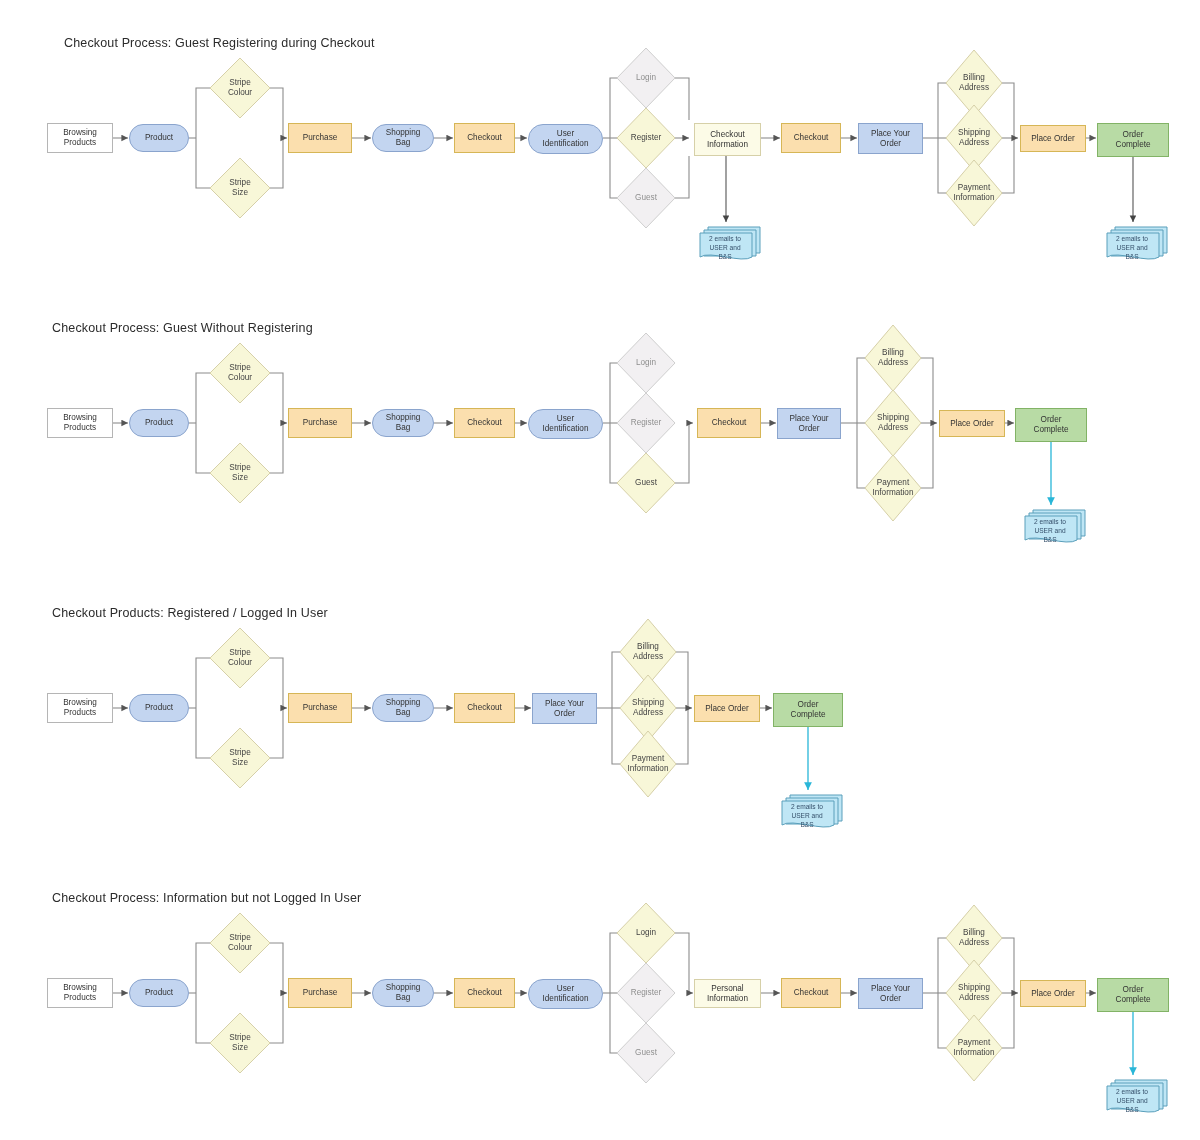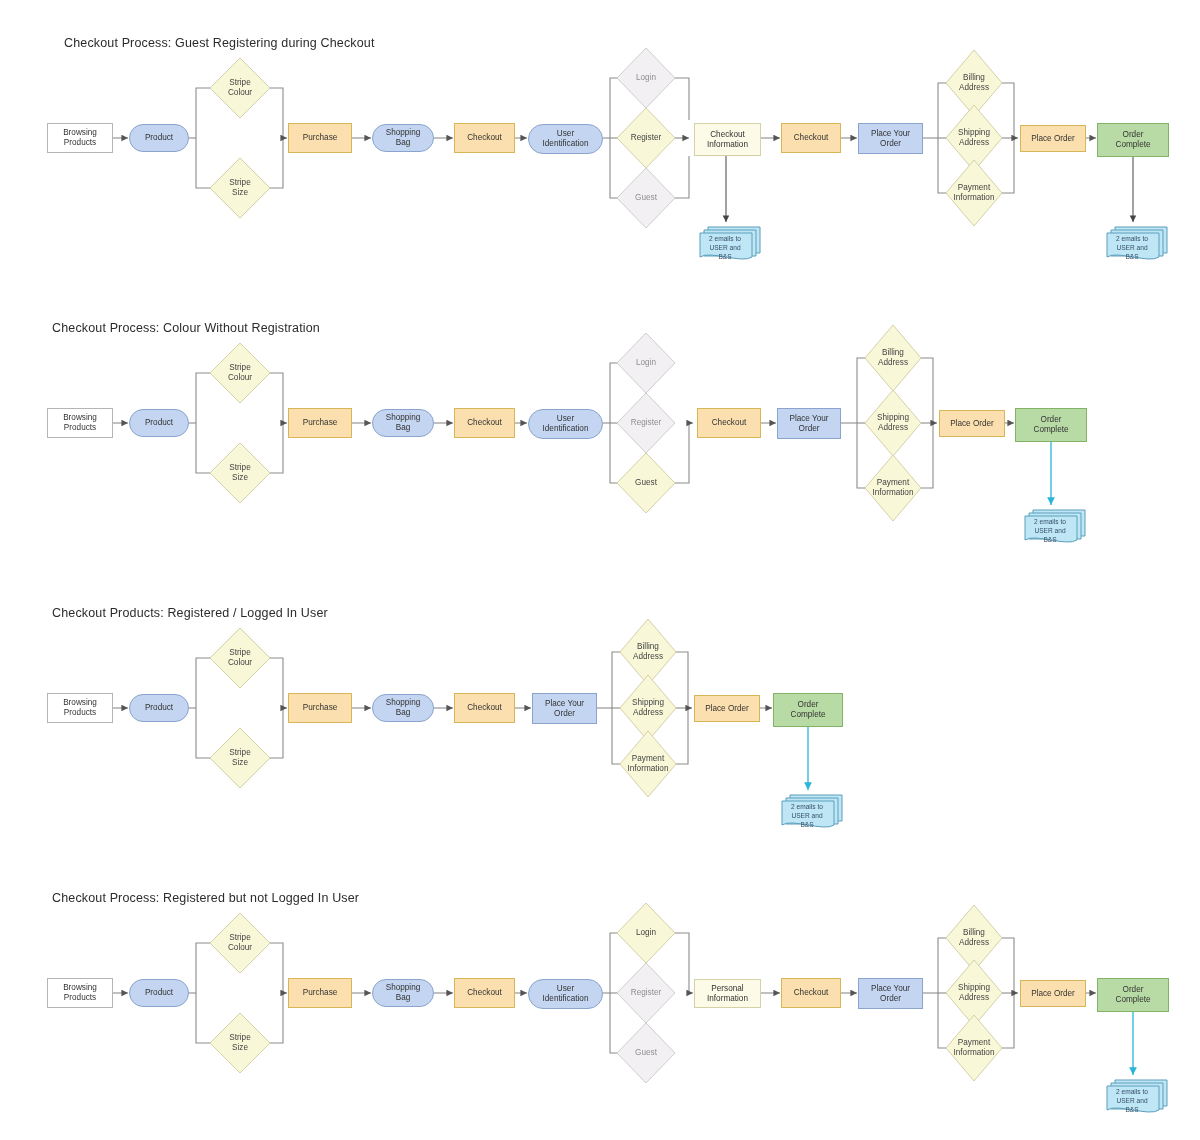--- a/index.html
+++ b/index.html
@@ -347,21 +347,21 @@
   <svg width="64" height="42" viewBox="0 0 64 42">
     <path d="M10,4 H62 V30 H10 Z" fill="#bfe6f5" stroke="#5a9fbb" stroke-width="1"></path>
     <path d="M6,7 H58 V33 H6 Z" fill="#bfe6f5" stroke="#5a9fbb" stroke-width="1"></path>
     <path d="M2,10 H54 V34 C44,41 12,27 2,34 Z" fill="#bfe6f5" stroke="#5a9fbb" stroke-width="1"></path>
   </svg>
   <div class="docs-label" style="top:12px;">2 emails to
 USER and
 B&amp;S</div>
 </div>
 
-<div class="flow-title" style="left:52px; top:321px;">Checkout Process: Colour Without Registration</div>
+<div class="flow-title" style="left:52px; top:321px;">Checkout Process: Guest Without Registering</div>
 
 <div class="node rect" style="left:47px; top:408px; width:66px; height:30px;">Browsing
 Products</div>
 <div class="node terminator" style="left:129px; top:409px; width:60px; height:28px;">Product</div>
 
 <div class="diamond-wrap" style="left:210px; top:343px; width:60px; height:60px;">
   <svg width="60" height="60" viewBox="0 0 60 60">
       <polygon points="30,0 60,30 30,60 0,30" fill="#f8f7d8" stroke="#d6d0a8" stroke-width="1"></polygon>
     </svg>
   <div class="diamond-label">Stripe
@@ -500,21 +500,21 @@
   <svg width="64" height="42" viewBox="0 0 64 42">
     <path d="M10,4 H62 V30 H10 Z" fill="#bfe6f5" stroke="#5a9fbb" stroke-width="1"></path>
     <path d="M6,7 H58 V33 H6 Z" fill="#bfe6f5" stroke="#5a9fbb" stroke-width="1"></path>
     <path d="M2,10 H54 V34 C44,41 12,27 2,34 Z" fill="#bfe6f5" stroke="#5a9fbb" stroke-width="1"></path>
   </svg>
   <div class="docs-label" style="top:12px;">2 emails to
 USER and
 B&amp;S</div>
 </div>
 
-<div class="flow-title" style="left:52px; top:891px;">Checkout Process: Registered but not Logged In User</div>
+<div class="flow-title" style="left:52px; top:891px;">Checkout Process: Information but not Logged In User</div>
 
 <div class="node rect" style="left:47px; top:978px; width:66px; height:30px;">Browsing
 Products</div>
 <div class="node terminator" style="left:129px; top:979px; width:60px; height:28px;">Product</div>
 
 <div class="diamond-wrap" style="left:210px; top:913px; width:60px; height:60px;">
   <svg width="60" height="60" viewBox="0 0 60 60">
       <polygon points="30,0 60,30 30,60 0,30" fill="#f8f7d8" stroke="#d6d0a8" stroke-width="1"></polygon>
     </svg>
   <div class="diamond-label">Stripe

